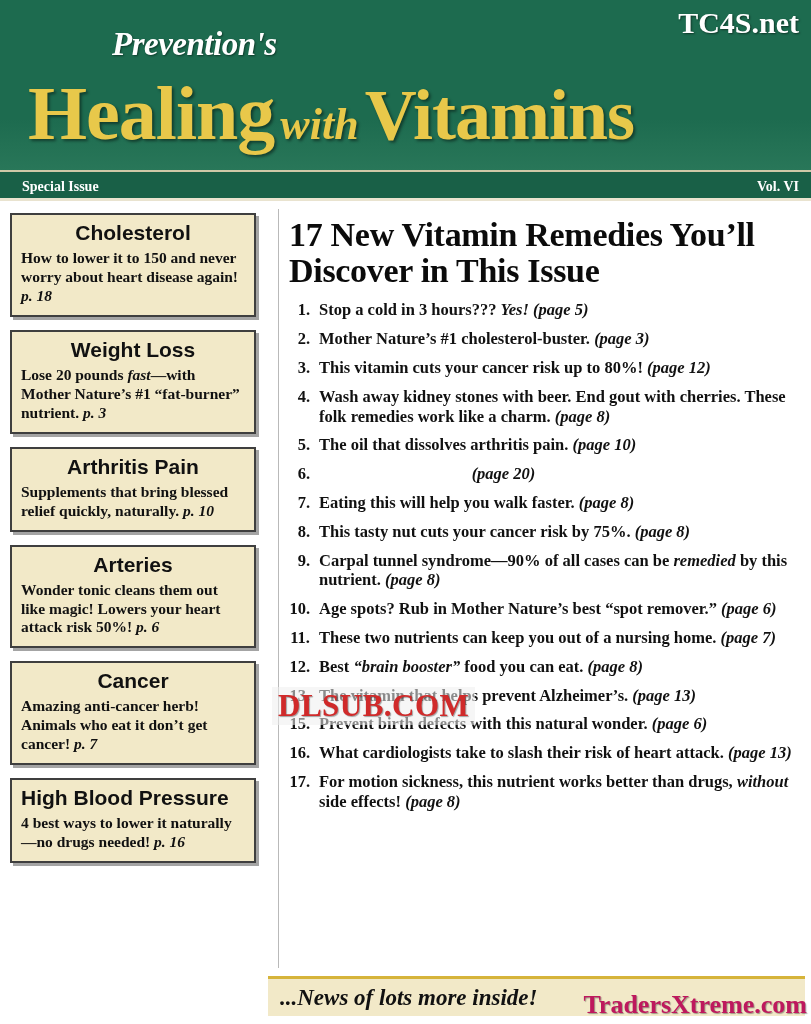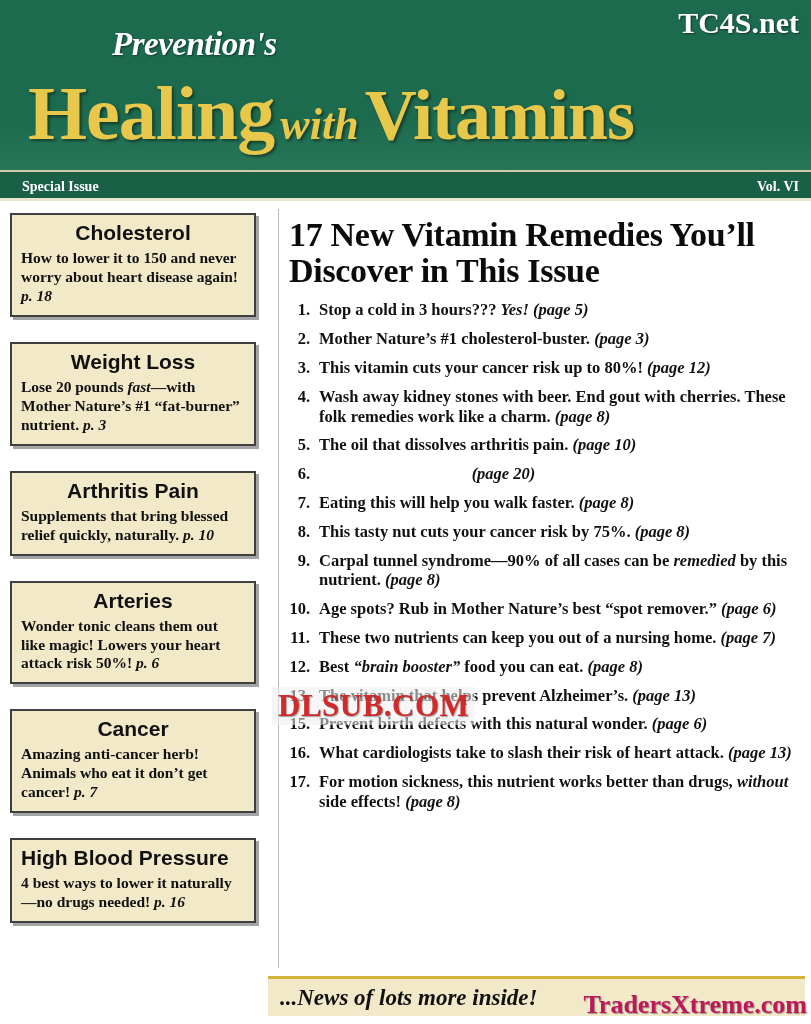--- a/index.html
+++ b/index.html
@@ -126,21 +126,21 @@
   }
   .sidebar {
     width: 262px;
     padding: 4px 6px 0 10px;
     box-sizing: border-box;
   }
   .card {
     background: #f2e9c8;
     border: 2px solid #3f3f3f;
     box-shadow: 3px 3px 0 rgba(90,90,90,0.55);
-    margin-bottom: 25px;
+    margin-bottom: 13px;
     padding: 5px 9px 9px 9px;
     box-sizing: border-box;
   }
   .card-title {
     font-family: "Liberation Sans", sans-serif;
     font-weight: bold;
     font-size: 21px;
     text-align: center;
     color: #111111;
     margin: 1px 0 5px 0;

